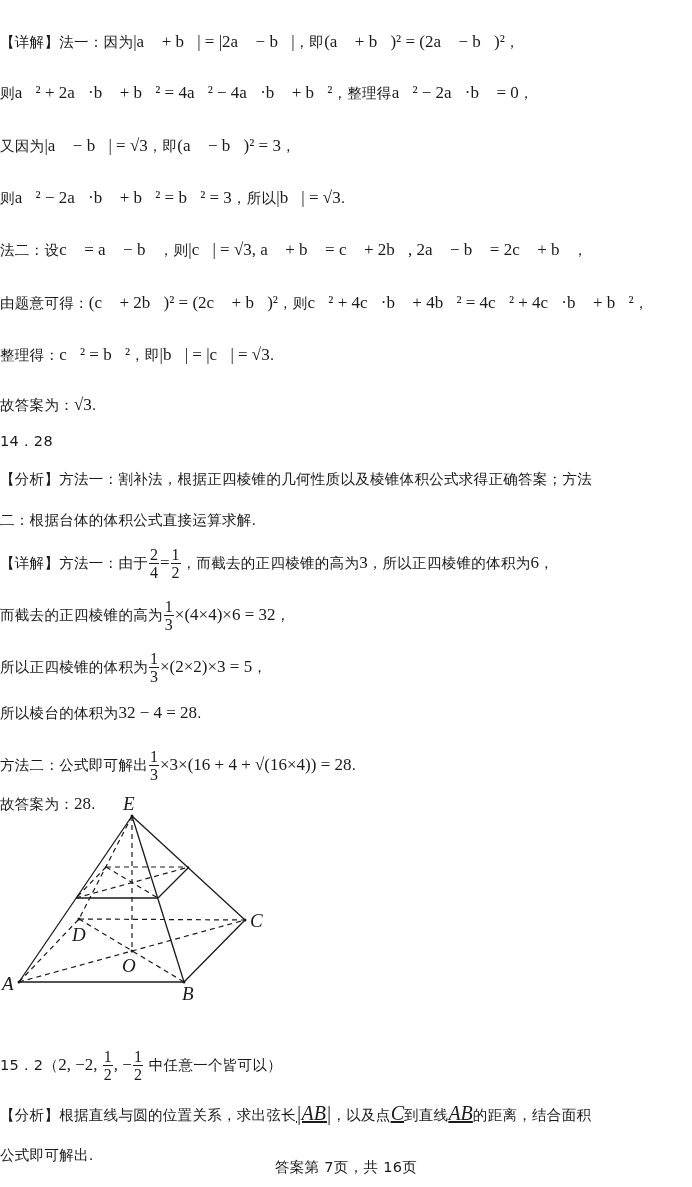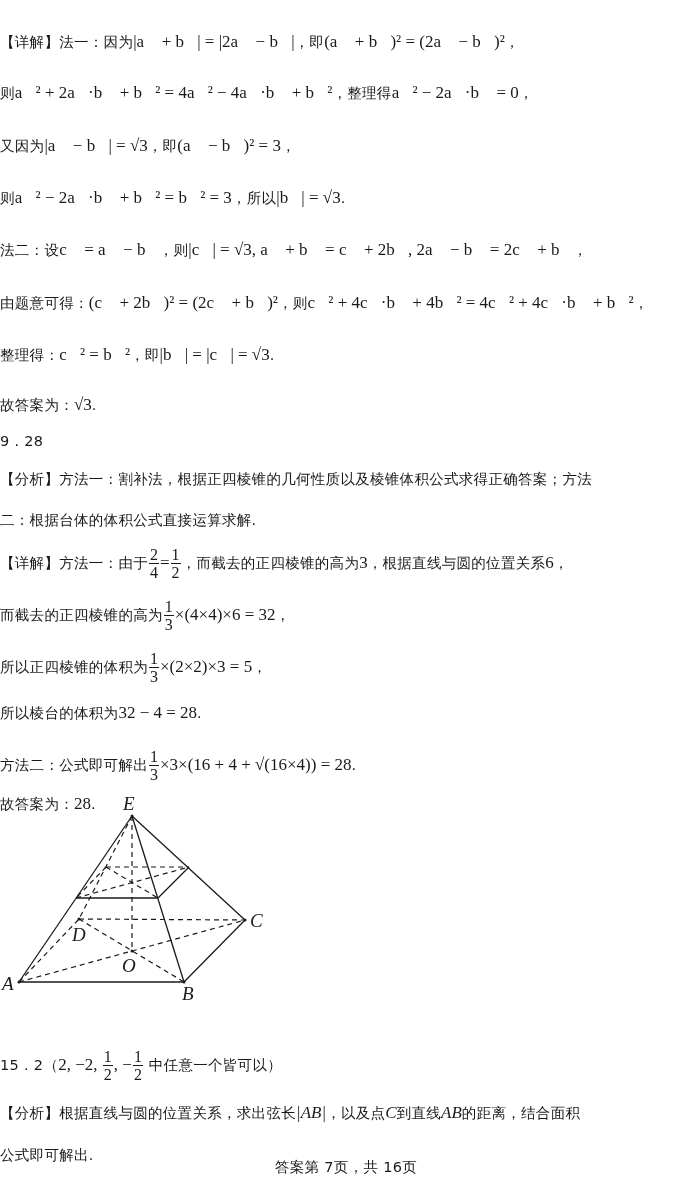--- a/index.html
+++ b/index.html
@@ -1,20 +1,20 @@
 <!DOCTYPE html>
 <html><head>
 <meta charset="utf-8">
 <style>
   html, body { margin: 0; padding: 0; background: #ffffff; }
   body { width: 692px; height: 1187px; position: relative; overflow: hidden;
          font-family: "DejaVu Serif", "Liberation Serif", serif; color: #1a1a1a; }
   .line { position: absolute; left: 0; white-space: nowrap; font-size: 15.5px; line-height: 20px; margin-top: 28px; }
   .cn { font-family: "DejaVu Sans", "Liberation Sans", sans-serif; font-size: 14.5px; letter-spacing: 0.3px; }
-  .m { font-family: "Liberation Serif", "DejaVu Serif", serif; font-style: italic; font-size: 17px; }
+  .m { font-family: "Liberation Serif", "DejaVu Serif", serif; font-style: italic; font-size: 20px; text-decoration: underline; }
   .mn { font-family: "Liberation Serif", "DejaVu Serif", serif; font-style: normal; font-size: 17px; }
   .frac { display: inline-block; vertical-align: middle; text-align: center; font-family: "Liberation Serif", serif; font-size: 16px; line-height: 17px; margin: 0 1px; }
   .frac .num { display: block; border-bottom: 1px solid #1a1a1a; padding: 0 1px; }
   .frac .den { display: block; padding: 0 1px; }
   .footer { position: absolute; top: 1158px; left: 0; width: 692px; text-align: center; font-size: 14.5px; }
   svg.diagram { position: absolute; left: 0; top: 790px; }
   .lbl { font-family: "Liberation Serif", "DejaVu Serif", serif; font-style: italic; font-size: 19px; fill: #1a1a1a; }
 </style>
 </head>
 <body>
@@ -37,31 +37,31 @@
 <div class="line" style="top:265px">
   <span class="cn">由题意可得：</span><span class="mn">(c⃗ + 2b⃗)² = (2c⃗ + b⃗)²</span><span class="cn">，则</span><span class="mn">c⃗² + 4c⃗·b⃗ + 4b⃗² = 4c⃗² + 4c⃗·b⃗ + b⃗²</span><span class="cn">，</span>
 </div>
 <div class="line" style="top:317px">
   <span class="cn">整理得：</span><span class="mn">c⃗² = b⃗²</span><span class="cn">，即</span><span class="mn">|b⃗| = |c⃗| = √3</span><span class="cn">.</span>
 </div>
 <div class="line" style="top:367px">
   <span class="cn">故答案为：</span><span class="mn">√3</span><span class="cn">.</span>
 </div>
 <div class="line" style="top:403px">
-  <span class="cn">9．28</span>
+  <span class="cn">14．28</span>
 </div>
 <div class="line" style="top:441px">
   <span class="cn">【分析】方法一：割补法，根据正四棱锥的几何性质以及棱锥体积公式求得正确答案；方法</span>
 </div>
 <div class="line" style="top:482px">
   <span class="cn">二：根据台体的体积公式直接运算求解.</span>
 </div>
 
 <div class="line" style="top:518px">
-  <span class="cn">【详解】方法一：由于</span><span class="frac"><span class="num">2</span><span class="den">4</span></span><span class="mn">=</span><span class="frac"><span class="num">1</span><span class="den">2</span></span><span class="cn">，而截去的正四棱锥的高为</span><span class="mn">3</span><span class="cn">，根据直线与圆的位置关系</span><span class="mn">6</span><span class="cn">，</span>
+  <span class="cn">【详解】方法一：由于</span><span class="frac"><span class="num">2</span><span class="den">4</span></span><span class="mn">=</span><span class="frac"><span class="num">1</span><span class="den">2</span></span><span class="cn">，而截去的正四棱锥的高为</span><span class="mn">3</span><span class="cn">，所以正四棱锥的体积为</span><span class="mn">6</span><span class="cn">，</span>
 </div>
 <div class="line" style="top:570px">
   <span class="cn">而截去的正四棱锥的高为</span><span class="frac"><span class="num">1</span><span class="den">3</span></span><span class="mn">×(4×4)×6 = 32</span><span class="cn">，</span>
 </div>
 <div class="line" style="top:622px">
   <span class="cn">所以正四棱锥的体积为</span><span class="frac"><span class="num">1</span><span class="den">3</span></span><span class="mn">×(2×2)×3 = 5</span><span class="cn">，</span>
 </div>
 <div class="line" style="top:675px">
   <span class="cn">所以棱台的体积为</span><span class="mn">32 − 4 = 28</span><span class="cn">.</span>
 </div>

